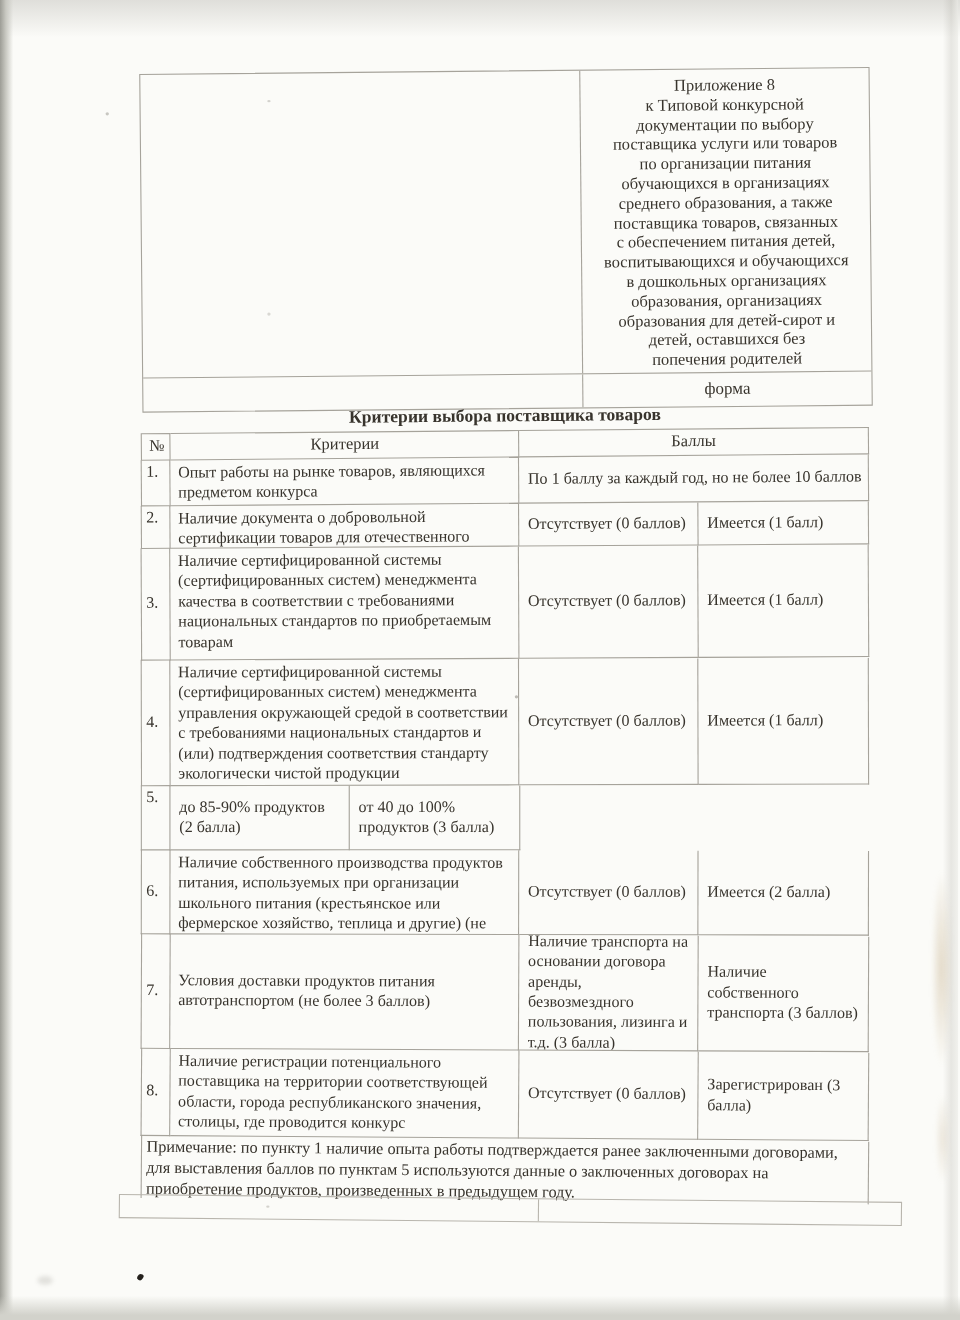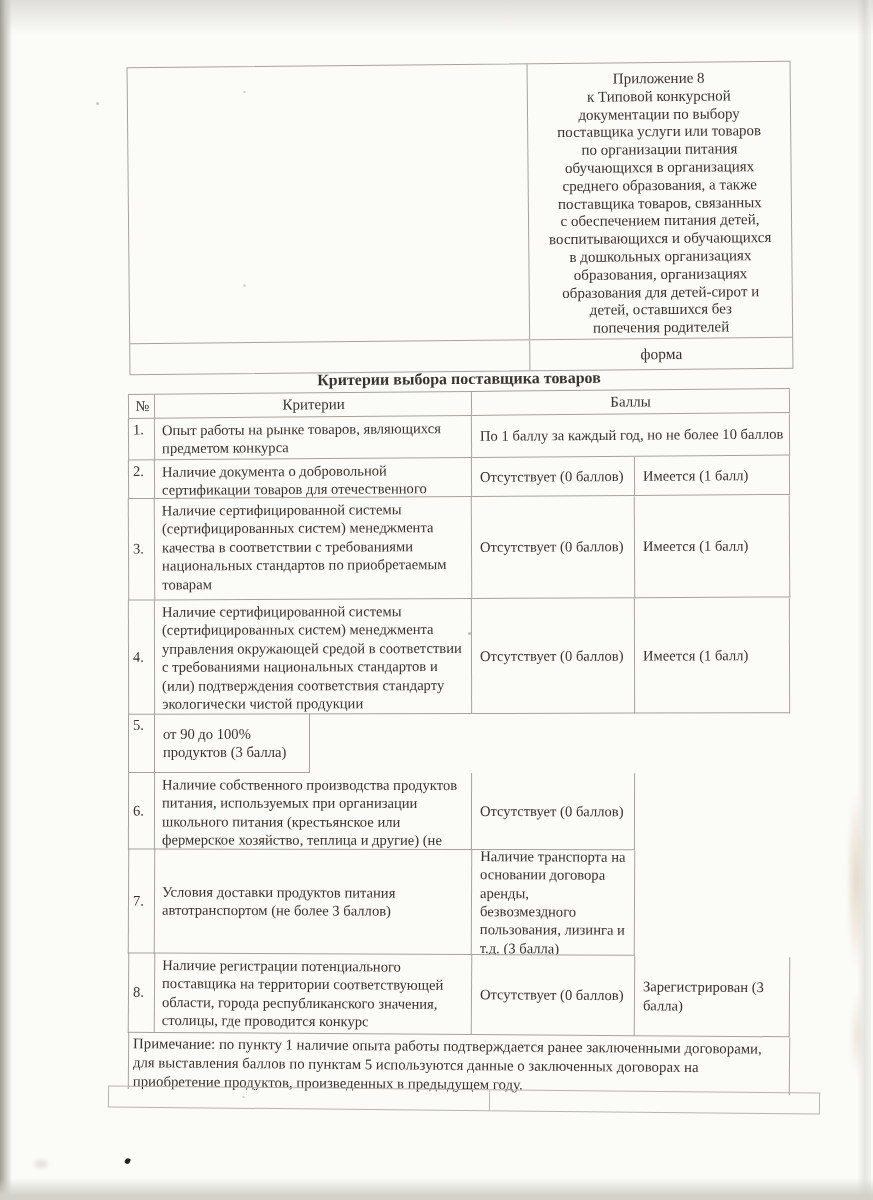--- a/index.html
+++ b/index.html
@@ -151,33 +151,36 @@
 
     <div class="trow" style="--t:-0.14deg;height:115px">
       <div class="c num vc">4.</div>
       <div class="c crit">Наличие сертифицированной системы (сертифицированных систем) менеджмента управления окружающей средой в соответствии с требованиями национальных стандартов и (или) подтверждения соответствия стандарту экологически чистой продукции</div>
       <div class="c ptl pt">Отсутствует (0 баллов)</div>
       <div class="c ptr pt">Имеется (1 балл)</div>
     </div>
 
     <div class="trow" style="--t:-0.02deg;height:59px">
       <div class="c num">5.</div>
-      <div class="c ptr pt">от 90 до 100% продуктов (3 балла)</div>
+      <div class="c ptl pt">до 85-90% продуктов (2 балла)</div>
+      <div class="c ptr pt">от 40 до 100% продуктов (3 балла)</div>
     </div>
 
     <div class="trow" style="--t:0.1deg;height:77px">
       <div class="c num vc">6.</div>
       <div class="c crit">Наличие собственного производства продуктов питания, используемых при организации школьного питания (крестьянское или фермерское хозяйство, теплица и другие) (не более 2 баллов)</div>
       <div class="c ptl pt">Отсутствует (0 баллов)</div>
+      <div class="c ptr pt">Имеется (2 балла)</div>
     </div>
 
     <div class="trow" style="--t:0.26deg;height:105px">
       <div class="c num vc">7.</div>
       <div class="c crit vc">Условия доставки продуктов питания автотранспортом (не более 3 баллов)</div>
       <div class="c ptl pt">Наличие транспорта на основании договора аренды, безвозмездного пользования, лизинга и т.д. (3 балла)</div>
+      <div class="c ptr pt">Наличие собственного транспорта (3 баллов)</div>
     </div>
 
     <div class="trow" style="--t:0.4deg;height:80px">
       <div class="c num vc">8.</div>
       <div class="c crit">Наличие регистрации потенциального поставщика на территории соответствующей области, города республиканского значения, столицы, где проводится конкурс</div>
       <div class="c ptl pt">Отсутствует (0 баллов)</div>
       <div class="c ptr pt">Зарегистрирован (3 балла)</div>
     </div>
 
     <div class="trow" style="--t:0.5deg;height:57px">

